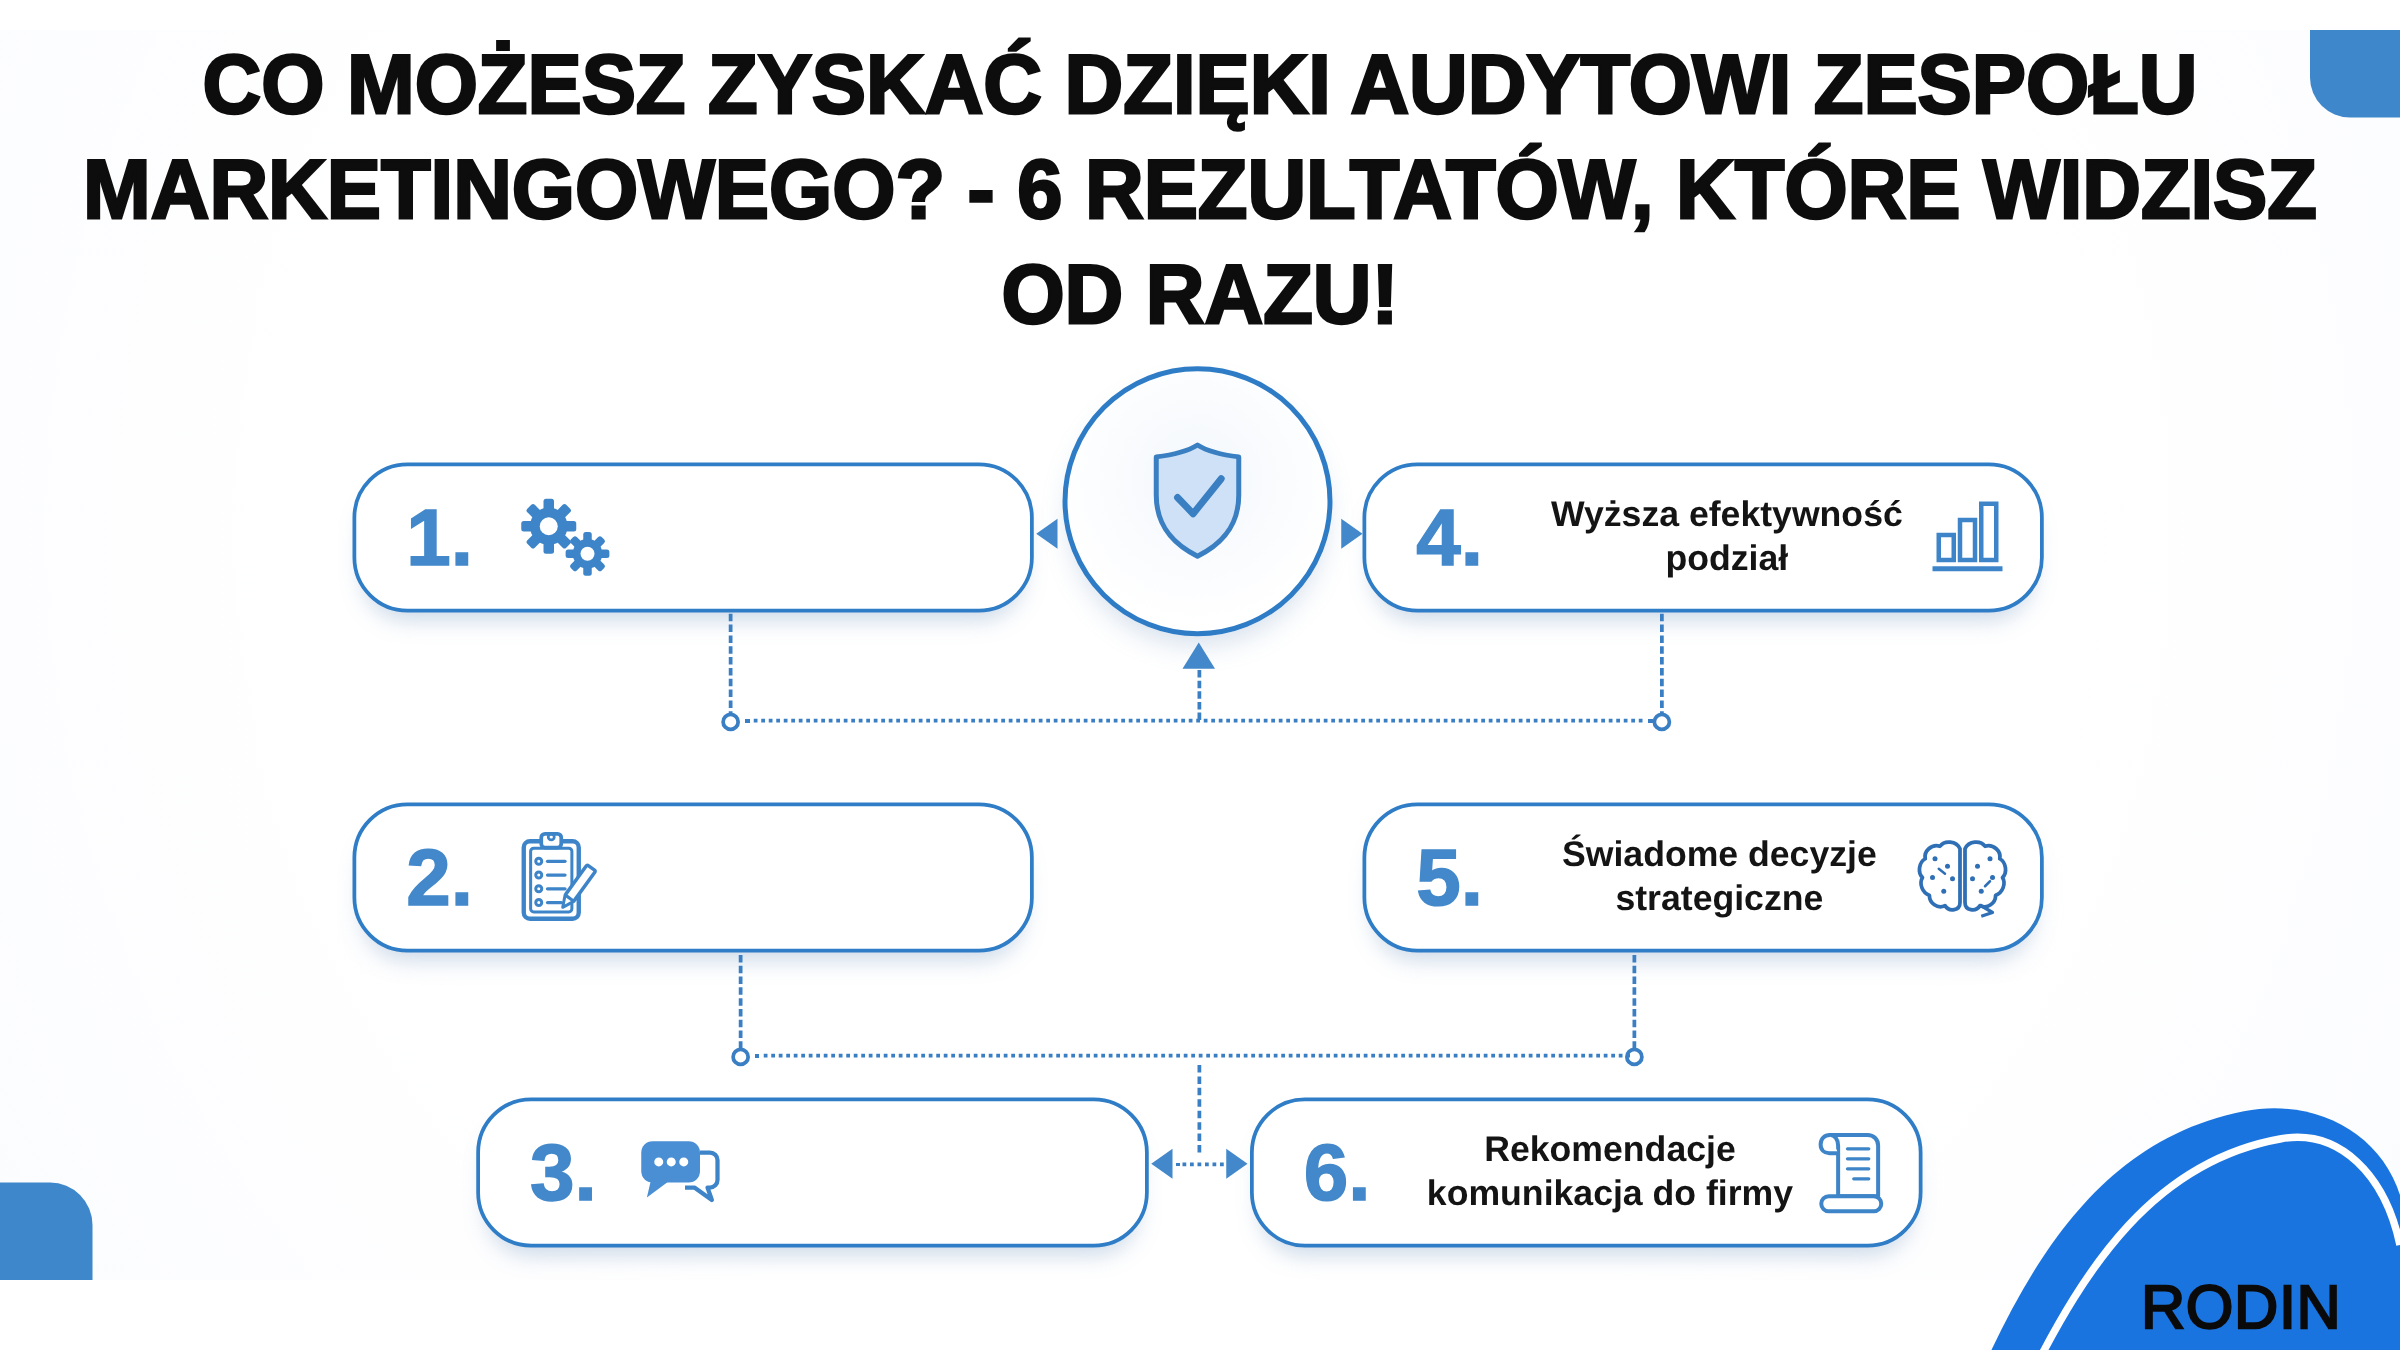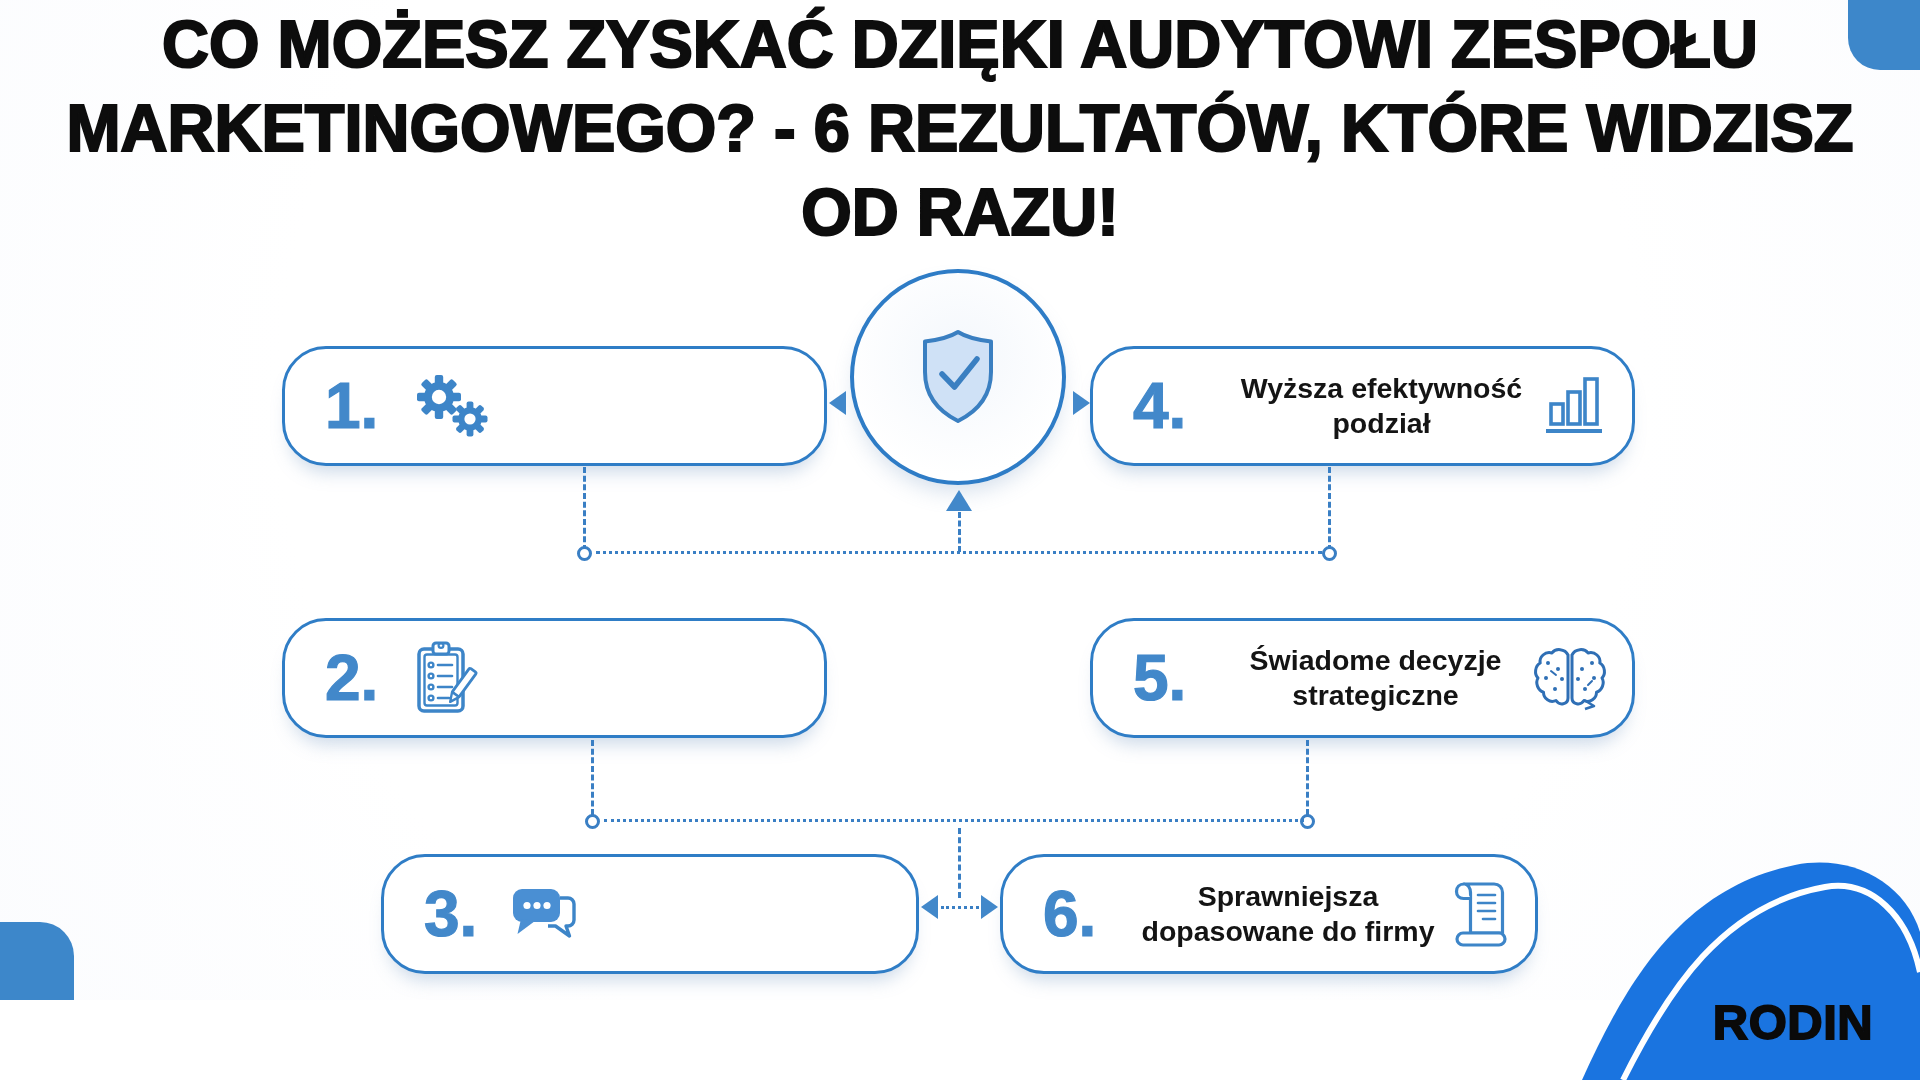--- a/index.html
+++ b/index.html
@@ -5,20 +5,21 @@
   * { margin: 0; padding: 0; box-sizing: border-box; }
   html, body { width: 1920px; height: 1080px; overflow: hidden; }
   body {
     font-family: "Liberation Sans", "DejaVu Sans", sans-serif;
     background: #ffffff;
   }
   .stage {
     position: relative;
     width: 1920px; height: 1000px;
     background: radial-gradient(circle at 50% 40%, #ffffff 60%, #fbfcfe 100%);
+    margin-top: 24px;
   }
 
   
   .title {
     position: absolute;
     left: 0; top: 2px; width: 1920px;
     text-align: center;
     color: #0d0d0d;
     font-weight: bold;
     font-size: 67px;
@@ -106,21 +107,21 @@
     background: #3d87ca;
     border-top-right-radius: 34px;
   }
 
   
   .wave { position: absolute; left: 1520px; top: 820px; width: 400px; height: 260px; }
   .brand {
     position: absolute; left: 1688px; top: 994px;
     width: 210px;
     font-size: 49px;
-    font-weight: bold;
+    font-weight: normal;
     letter-spacing: 0.5px;
     color: #0a0a0a;
     -webkit-text-stroke: 1.8px #0a0a0a;
     text-align: center;
   }
 </style>
 </head>
 <body>
 
 <div class="stage">
@@ -245,21 +246,21 @@
         <path d="M11 37 L7.5 52 L25 39 Z" fill="#4a8fd3"></path>
         <circle cx="17" cy="23.5" r="3.6" fill="#ffffff"></circle>
         <circle cx="27" cy="23.5" r="3.6" fill="#ffffff"></circle>
         <circle cx="37" cy="23.5" r="3.6" fill="#ffffff"></circle>
       </svg>
     </div>
   </div>
 
   <div class="bbox" id="box6">
     <div class="num">6.</div>
-    <div class="lbl" style="max-width:340px">Sprawniejsza dopasowane do firmy</div>
+    <div class="lbl" style="max-width:340px">Rekomendacje komunikacja do firmy</div>
     <div class="ico">
       <svg width="64" height="74" viewBox="0 0 64 74" fill="none" stroke="#3d85c8" stroke-linecap="round" stroke-linejoin="round">
         <path d="M17 7 L47 7 C52 7 55.5 10.5 55.5 15.5 L55.5 56 L23.5 56 L23.5 15.5 C23.5 11 21 7 17 7 Z" stroke-width="3.2" fill="#ffffff"></path>
         <path d="M17 7 C12.5 7 9.5 10.2 9.5 14.5 C9.5 18.8 12.5 21.5 16.5 21.5 L23.5 21.5" stroke-width="3.2" fill="#ffffff"></path>
         <rect x="10" y="56" width="48" height="12" rx="6" stroke-width="3.2" fill="#ffffff"></rect>
         <line x1="31" y1="18" x2="48" y2="18" stroke-width="2.6"></line>
         <line x1="31" y1="26" x2="48" y2="26" stroke-width="2.6"></line>
         <line x1="31" y1="34" x2="48" y2="34" stroke-width="2.6"></line>
         <line x1="36" y1="42" x2="48" y2="42" stroke-width="2.6"></line>
       </svg>

